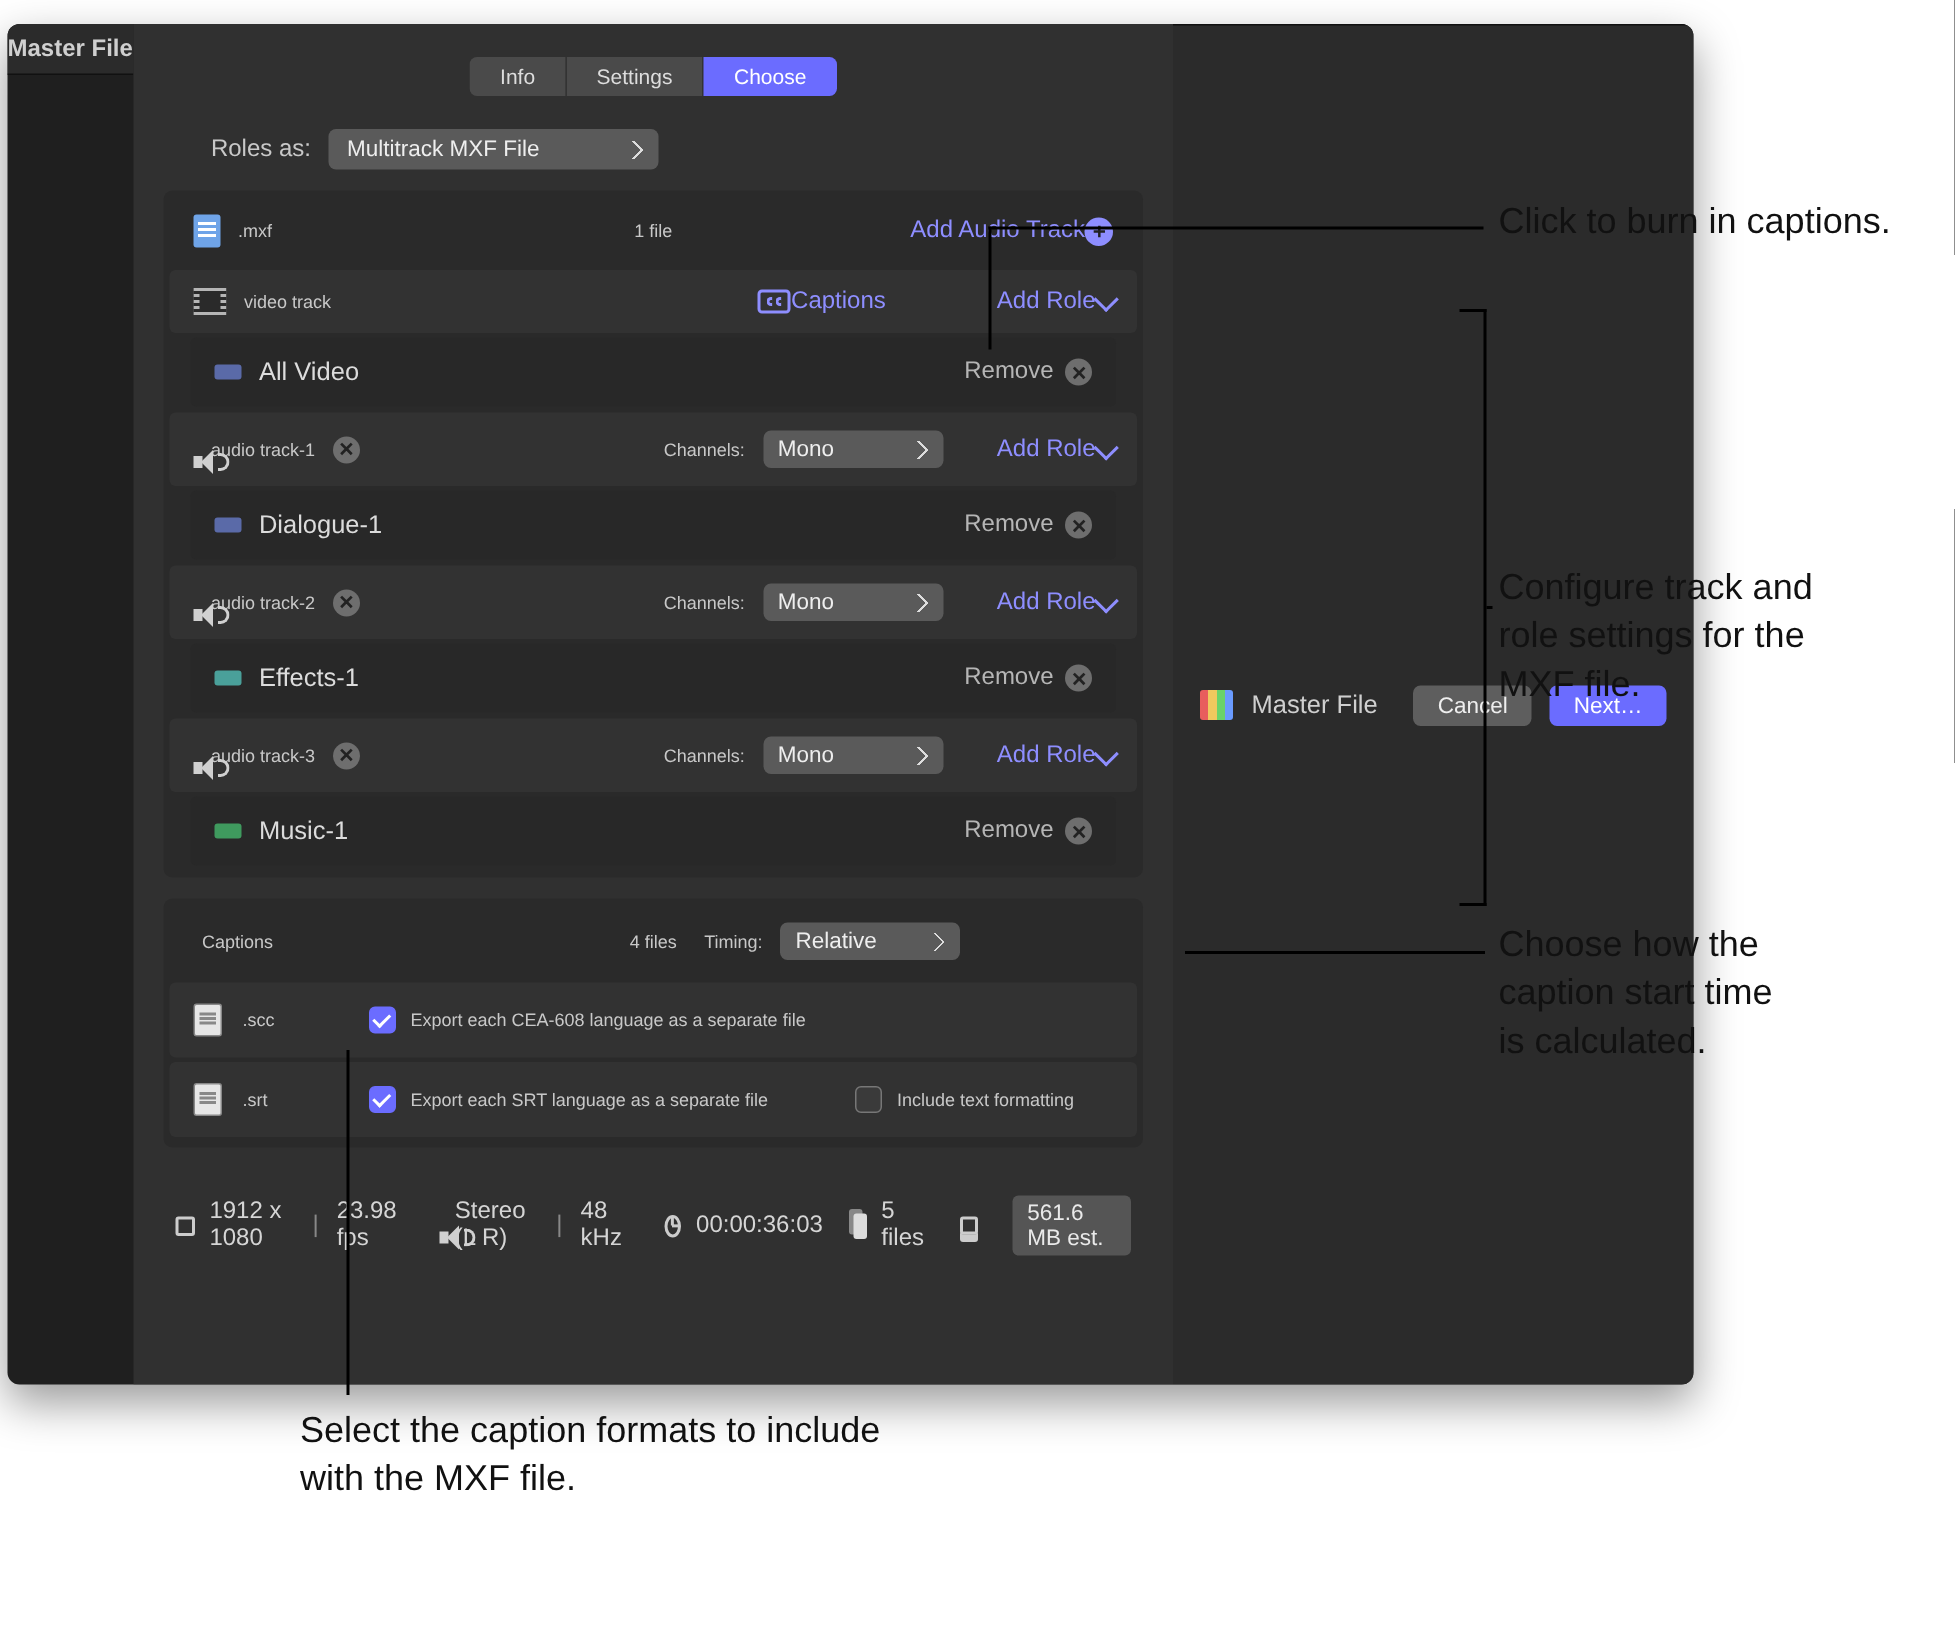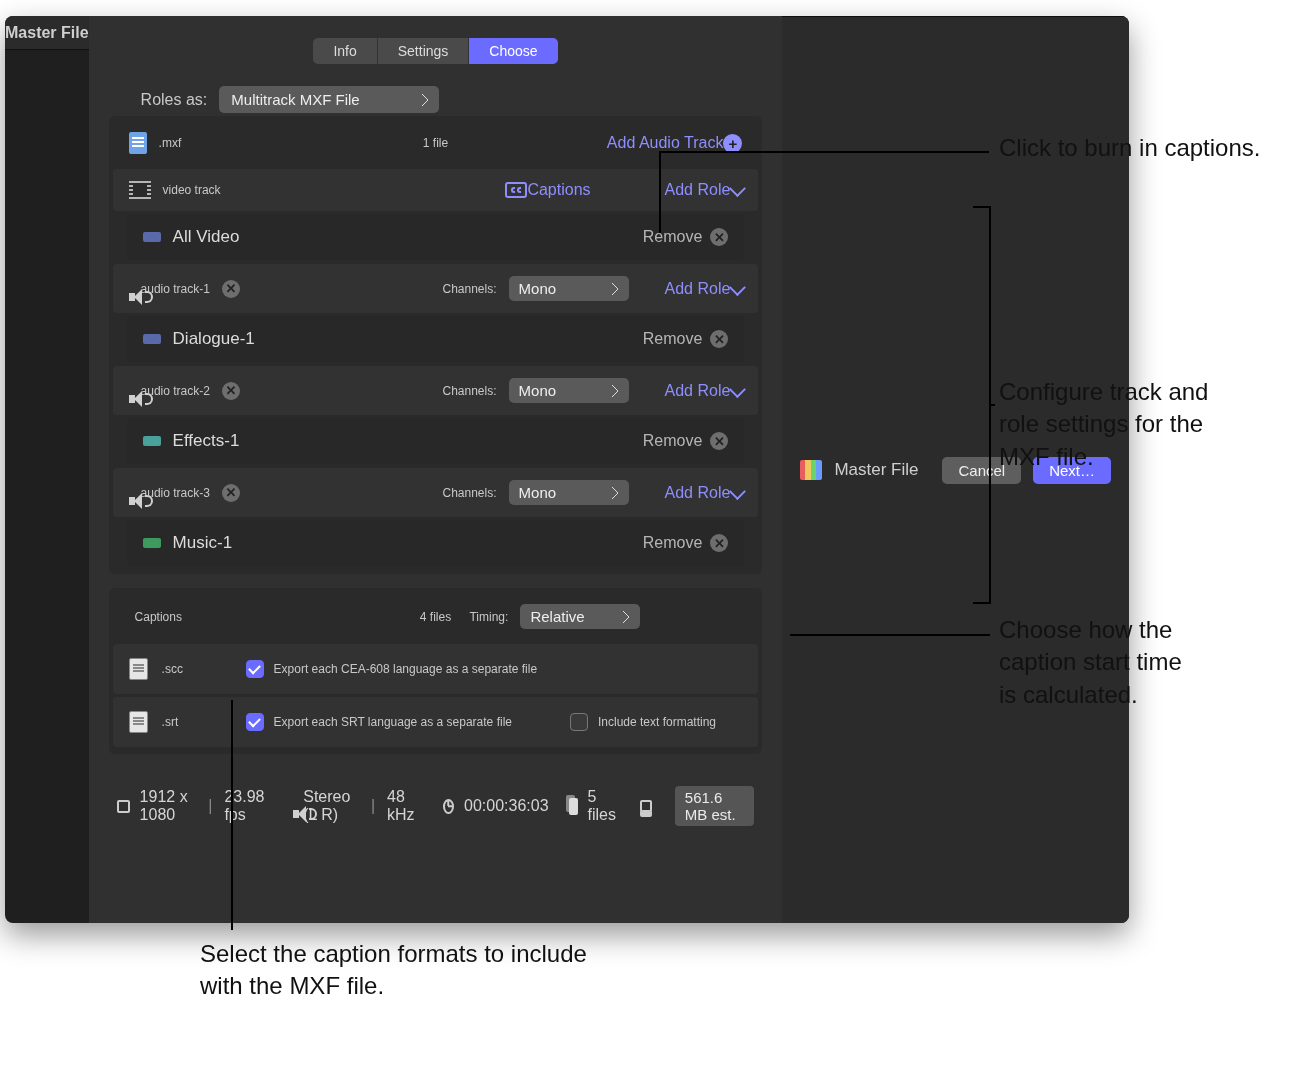--- a/index.html
+++ b/index.html
@@ -73,21 +73,21 @@
   .seg > div {
     padding: 5px 20px;
     background: var(--bg-seg);
     color: #ddd;
     cursor:pointer;
     font-size:14px;
   }
   .seg > div + div { border-left:1px solid #333; }
   .seg > .active { background: var(--seg-active); color:#fff; }
 
-  .roles-row { display:flex; align-items:center; gap:12px; margin: 0 0 3px 32px; }
+  .roles-row { display:flex; align-items:center; gap:12px; margin: 0 0 14px 32px; }
   .roles-row label { color: var(--text-mid); font-size:16px; }
   .select {
     background: var(--bg-select);
     border-radius:5px;
     padding: 5px 30px 5px 12px;
     position:relative;
     min-width: 220px;
     color:#eee;
     font-size:15px;
   }

